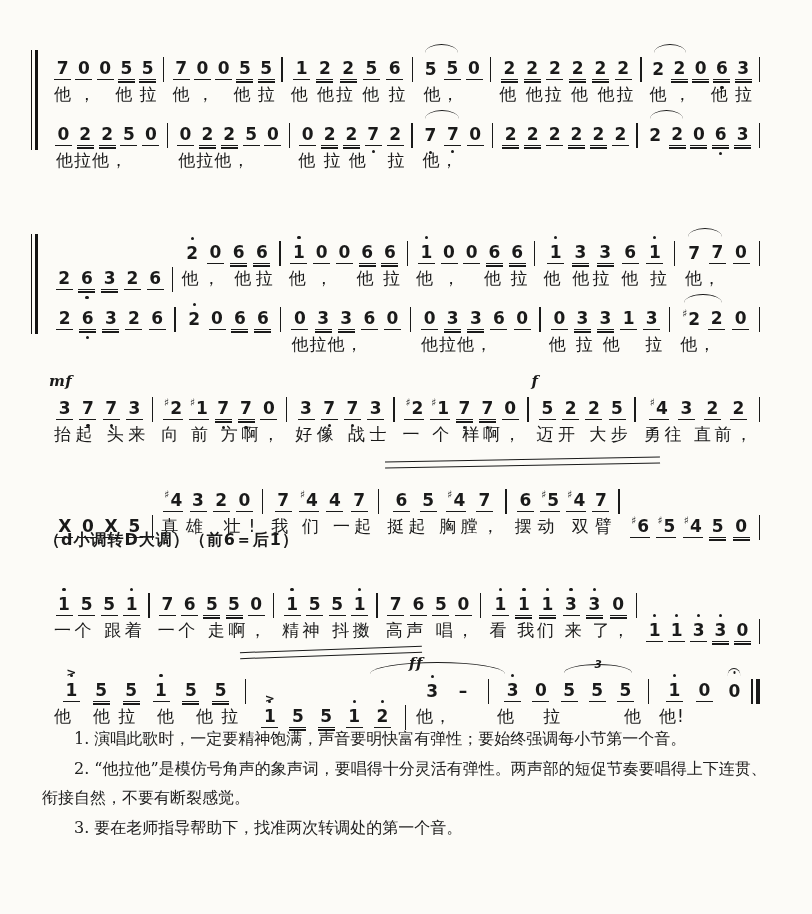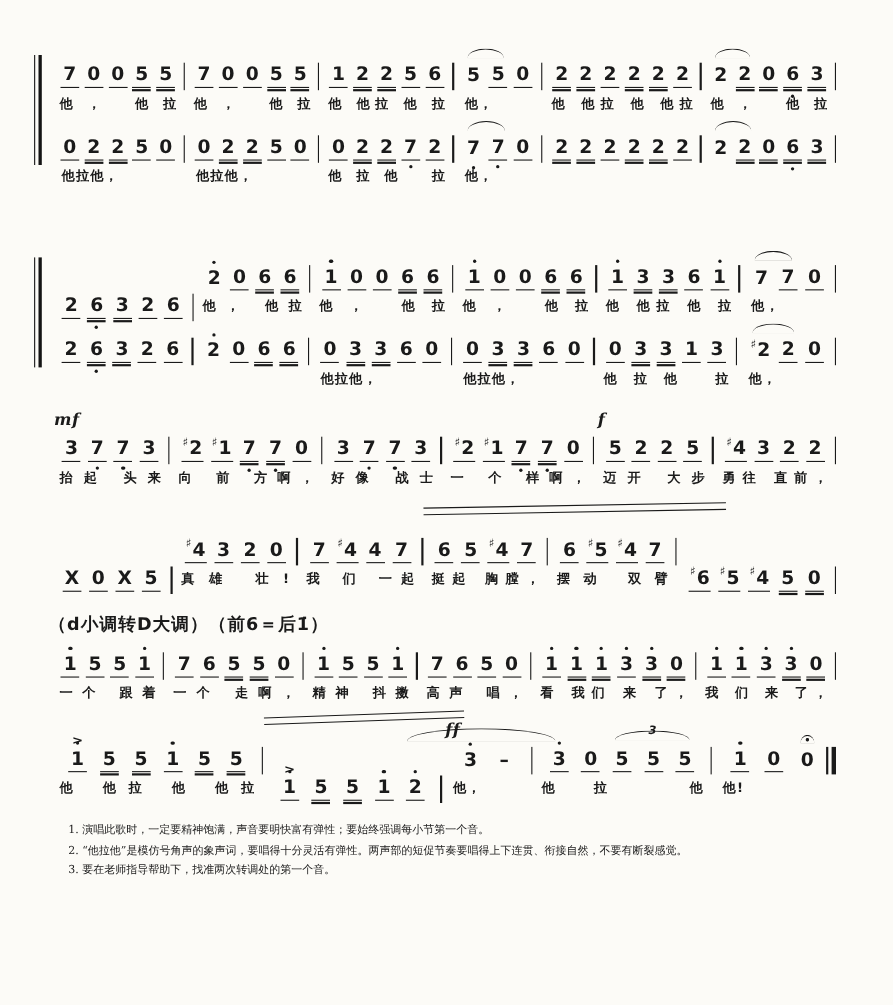--- a/index.html
+++ b/index.html
@@ -29,32 +29,32 @@
   .ferm{position:absolute;top:-13px;left:50%;transform:translateX(-50%);width:13px;height:7px;
         border-top:1.7px solid #1a1a1a;border-radius:50% 50% 0 0/100% 100% 0 0;}
   .ferm::after{content:"";position:absolute;left:50%;top:2px;width:2.6px;height:2.6px;
         margin-left:-1.3px;border-radius:50%;background:#1a1a1a;}
   .arc{position:absolute;top:-10px;height:8px;border-top:1.8px solid #1a1a1a;
        border-radius:50% 50% 0 0/100% 100% 0 0;}
   .tup{position:absolute;top:-18px;transform:translateX(-50%);font-size:10.5px;
        font-style:italic;font-weight:bold;}
   .dyn{position:absolute;top:-22px;left:3px;font-family:"DejaVu Serif",serif;
        font-style:italic;font-weight:bold;font-size:15px;letter-spacing:.5px;}
-  .lyr{height:26px;line-height:28px;font-size:12px;font-weight:bold;white-space:nowrap;
+  .lyr{height:26px;line-height:28px;font-size:17px;font-weight:normal;white-space:nowrap;
        padding:0 4px 0 10px;letter-spacing:1px;}
   .lyr.just{text-align:justify;text-align-last:justify;white-space:normal;letter-spacing:0;
        padding:0 8px;}
   .bracket{position:absolute;left:-15px;top:-4px;height:100px;width:8px;border-left:1.8px solid #141414;}
   .bracket::after{content:"";position:absolute;left:2.6px;top:0;bottom:0;width:3.8px;background:#141414;}
   .deco{position:absolute;}
   .deco-cresc{height:4.5px;border-top:1.4px solid #1a1a1a;border-bottom:1.4px solid #1a1a1a;}
   .deco-tie{height:11px;border-top:1.7px solid #1a1a1a;border-radius:50% 50% 0 0/100% 100% 0 0;}
-  .keychange{position:absolute;left:44px;top:558px;font-size:16px;font-weight:bold;letter-spacing:1px;}
-  .footnotes{position:absolute;left:42px;right:38px;top:746px;font-family:"DejaVu Serif",serif;
-       font-size:10px;line-height:1.85;color:#202020;}
+  .keychange{position:absolute;left:44px;top:530px;font-size:16px;font-weight:bold;letter-spacing:1px;}
+  .footnotes{position:absolute;left:42px;right:38px;top:724px;font-family:"DejaVu Serif",serif;
+       font-size:16px;line-height:1.85;color:#202020;}
   .footnotes p{margin:0;text-indent:2em;}
 </style>
 </head>
 <body>
 
 <div class="page">
   <div id="systems">
       <div class="system" style="top: 54px;">
         <div class="bracket"></div>
         <div class="vrow">
@@ -906,21 +906,20 @@
                 <span class="dt hi"></span>
               </span>
               <span class="note u2">
                 <span class="d">3</span>
                 <span class="dt hi"></span>
               </span>
               <span class="note u2">
                 <span class="d">0</span>
               </span>
             </div>
-            <div class="lyr just">我 们 来 了，</div>
           </div>
         </div>
       </div>
       <div class="system" style="top: 676px;">
         <div class="vrow">
           <div class="measure" style="flex-grow: 6;">
             <div class="nrow">
               <span class="note u1">
                 <span class="d">1</span>
                 <span class="dt hi"></span>

